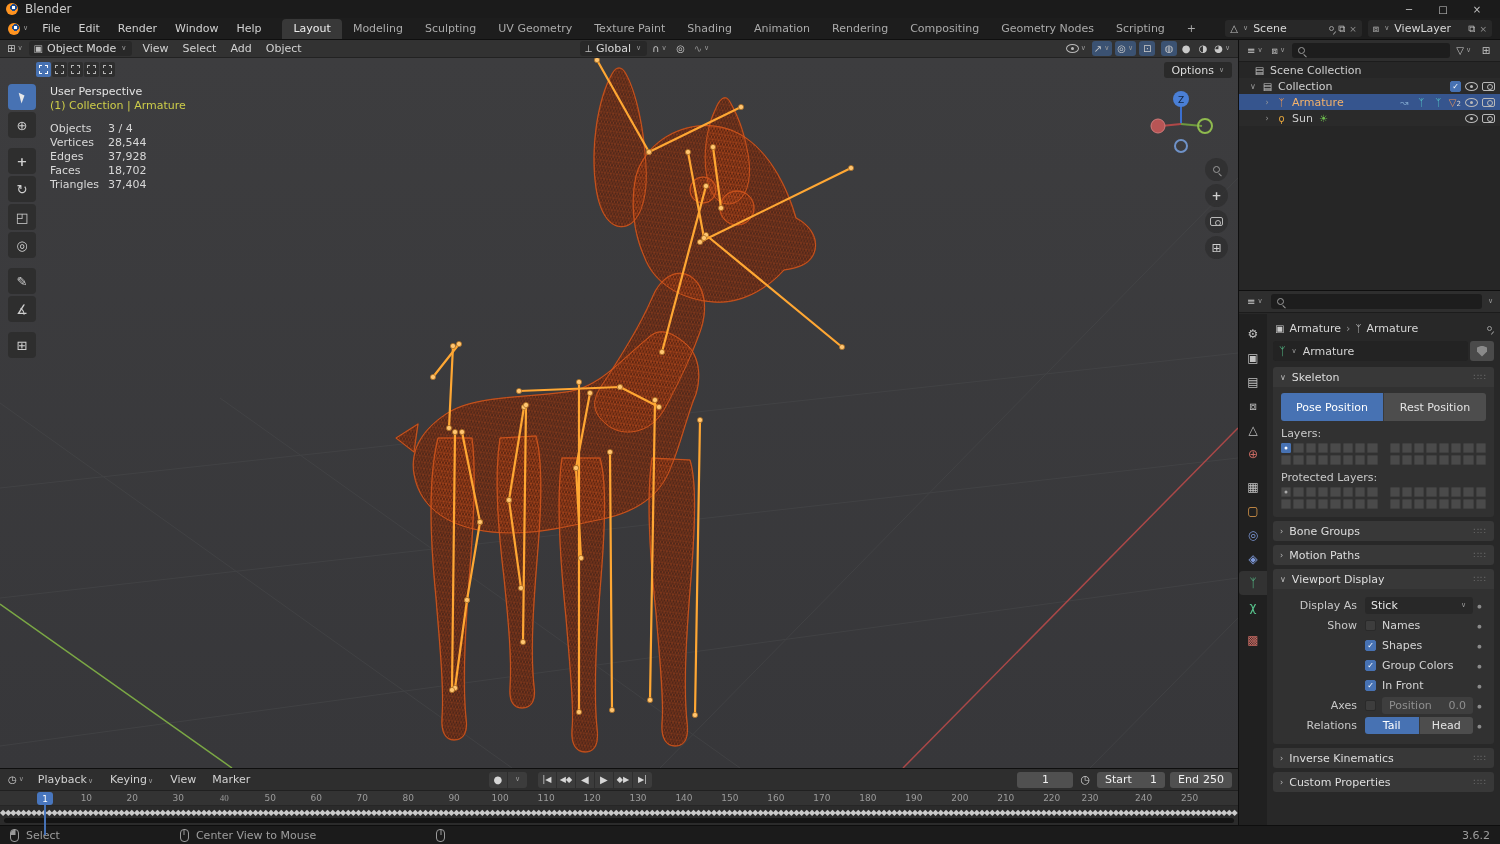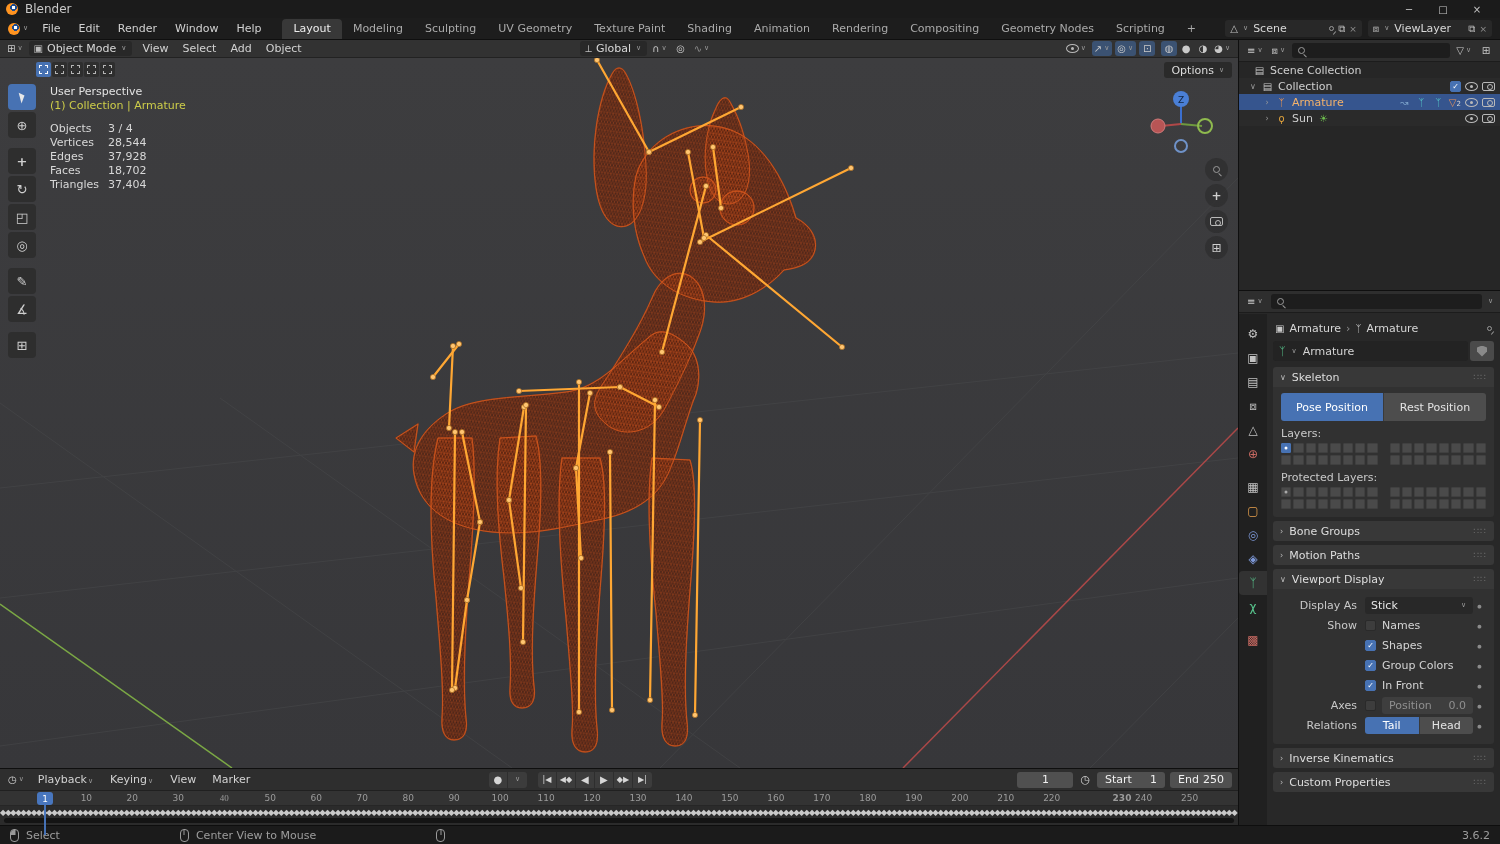--- a/index.html
+++ b/index.html
@@ -873,21 +873,21 @@
       <span class="tick" style="left: 638.013px; text-align: center;">130</span>
       <span class="tick" style="left: 683.983px;">140</span>
       <span class="tick" style="left: 729.953px;">150</span>
       <span class="tick" style="left: 775.923px;">160</span>
       <span class="tick" style="left: 821.893px;">170</span>
       <span class="tick" style="left: 867.863px;">180</span>
       <span class="tick" style="left: 913.833px;">190</span>
       <span class="tick" style="left: 959.803px;">200</span>
       <span class="tick" style="left: 1005.77px;">210</span>
       <span class="tick" style="left: 1051.74px;">220</span>
-      <span class="tick" style="left: 1122px; font-weight: bold;">230</span>
+      <span class="tick" style="left: 1090px;">230</span>
       <span class="tick" style="left: 1143.68px;">240</span>
       <span class="tick" style="left: 1189.65px;">250</span>
     </div>
   <div id="keystrip"><span id="keystrip-row">◆◆◆◆◆◆◆◆◆◆◆◆◆◆◆◆◆◆◆◆◆◆◆◆◆◆◆◆◆◆◆◆◆◆◆◆◆◆◆◆◆◆◆◆◆◆◆◆◆◆◆◆◆◆◆◆◆◆◆◆◆◆◆◆◆◆◆◆◆◆◆◆◆◆◆◆◆◆◆◆◆◆◆◆◆◆◆◆◆◆◆◆◆◆◆◆◆◆◆◆◆◆◆◆◆◆◆◆◆◆◆◆◆◆◆◆◆◆◆◆◆◆◆◆◆◆◆◆◆◆◆◆◆◆◆◆◆◆◆◆◆◆◆◆◆◆◆◆◆◆◆◆◆◆◆◆◆◆◆◆◆◆◆◆◆◆◆◆◆◆◆◆◆◆◆◆◆◆◆◆◆◆◆◆◆◆◆◆◆◆◆◆◆◆◆◆◆◆◆◆◆◆◆◆◆◆◆◆◆◆◆◆◆◆◆◆◆◆◆◆◆◆◆◆◆◆◆◆◆◆◆◆◆◆◆◆◆◆◆◆</span></div>
   <div id="tscroll"></div>
 </div>
 
 <div id="statusbar">
   <span class="i-mouse lmb"></span>
   <span class="hint">Select</span>

